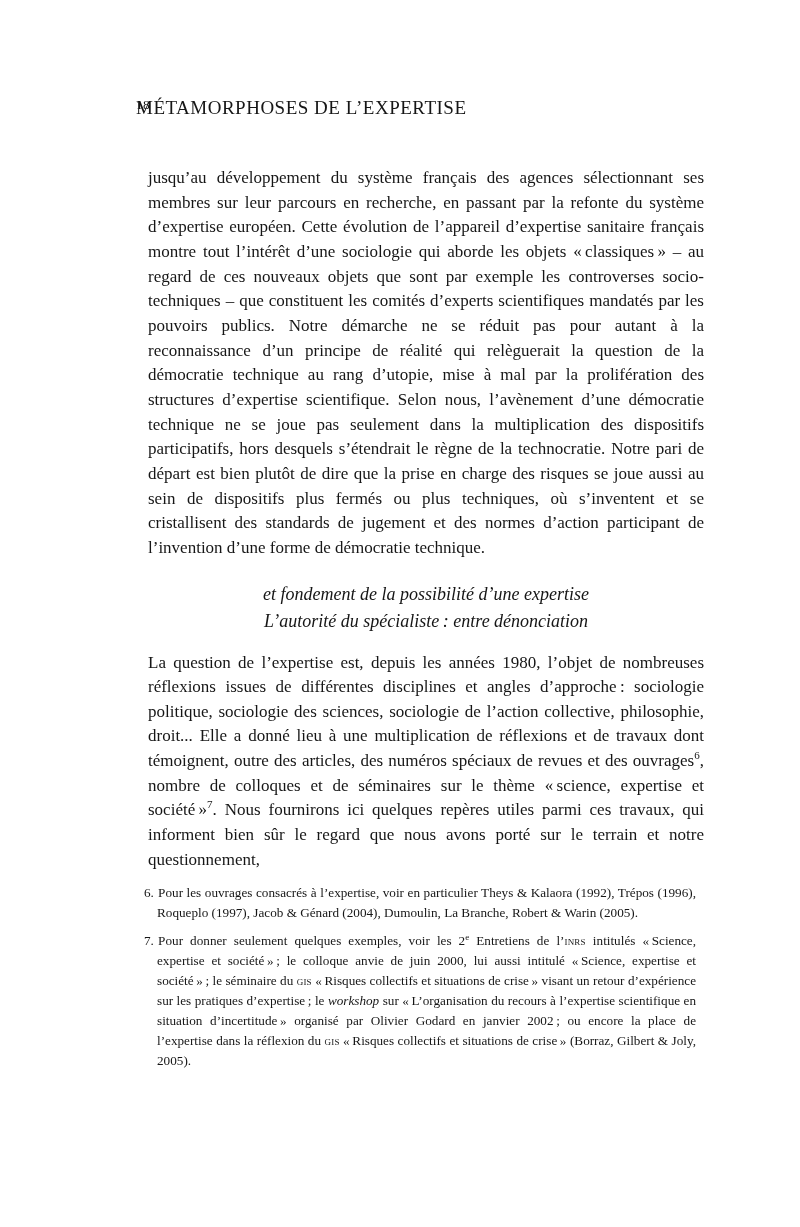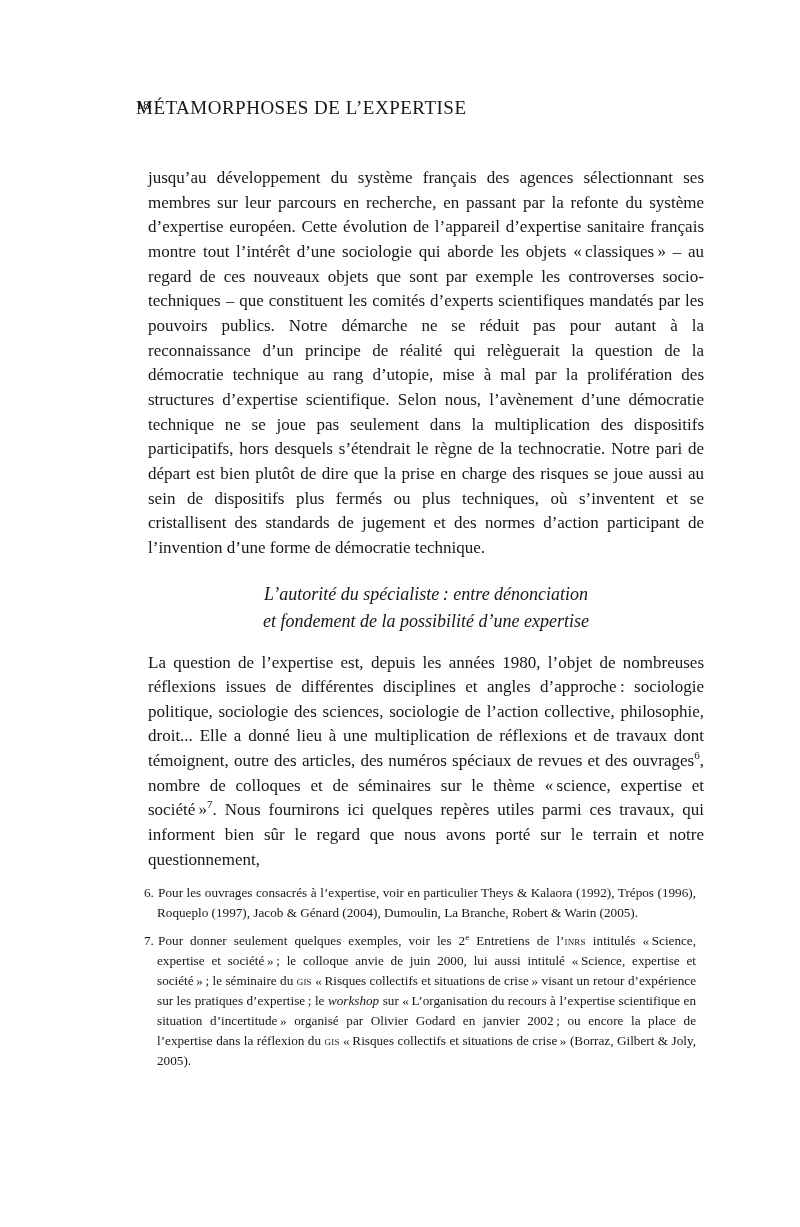--- a/index.html
+++ b/index.html
@@ -74,22 +74,22 @@
   <header class="running-head">
     <span class="pagenum">18</span>
     <span class="runtitle">MÉTAMORPHOSES DE L’EXPERTISE</span>
   </header>
 
   <main class="textcol">
 
     <p class="body-par"><span>jusqu’au développement du système français des agences sélectionnant ses membres sur leur parcours en recherche, en passant par la refonte du système d’expertise européen. Cette évolution de l’appareil d’expertise sanitaire français montre tout l’intérêt d’une sociologie qui aborde les objets « classiques » – au regard de ces nouveaux objets que sont par exemple les controverses socio-techniques – que constituent les comités d’experts scientifiques mandatés par les pouvoirs publics. Notre démarche ne se réduit pas pour autant à la reconnaissance d’un principe de réalité qui relèguerait la question de la démocratie technique au rang d’utopie, mise à mal par la prolifération des structures d’expertise scientifique. Selon nous, l’avènement d’une démocratie technique ne se joue pas seulement dans la multiplication des dispositifs participatifs, hors desquels s’étendrait le règne de la technocratie. Notre pari de départ est bien plutôt de dire que la prise en charge des risques se joue aussi au sein de dispositifs plus fermés ou plus techniques, où s’inventent et se cristallisent des standards de jugement et des normes d’action participant de l’invention d’une forme de démocratie technique.</span></p>
 
     <h2 class="section-heading">
+      <span class="hl">et fondement de la possibilité d’une expertise</span>
       <span class="hl">L’autorité du spécialiste : entre dénonciation</span>
-      <span class="hl">et fondement de la possibilité d’une expertise</span>
     </h2>
 
     <p class="body-par"><span>La question de l’expertise est, depuis les années 1980, l’objet de nombreuses réflexions issues de différentes disciplines et angles d’approche : sociologie politique, sociologie des sciences, sociologie de l’action collective, philosophie, droit... Elle a donné lieu à une multiplication de réflexions et de travaux dont témoignent, outre des articles, des numéros spéciaux de revues et des ouvrages</span><sup>6</sup><span>, nombre de colloques et de séminaires sur le thème « science, expertise et société »</span><sup>7</sup><span>. Nous fournirons ici quelques repères utiles parmi ces travaux, qui informent bien sûr le regard que nous avons porté sur le terrain et notre questionnement,</span></p>
 
     <section class="footnotes">
       <p class="footnote">
         <span class="fn-num">6.</span><span><span>Pour les ouvrages consacrés à l’expertise, voir en particulier Theys &amp; Kalaora (1992), Trépos (1996), Roqueplo (1997), Jacob &amp; Génard (2004), Dumoulin, La Branche, Robert &amp; Warin (2005).</span></span>
       </p>
       <p class="footnote">
         <span class="fn-num">7.</span><span><span>Pour donner seulement quelques exemples, voir les 2</span><sup>e</sup><span> Entretiens de l’</span><span class="seg-sc">INRS</span><span> intitulés « Science, expertise et société » ; le colloque anvie de juin 2000, lui aussi intitulé « Science, expertise et société » ; le séminaire du </span><span class="seg-sc">GIS</span><span> « Risques collectifs et situations de crise » visant un retour d’expérience sur les pratiques d’expertise ; le </span><span class="seg-i">workshop</span><span> sur « L’organisation du recours à l’expertise scientifique en situation d’incertitude » organisé par Olivier Godard en janvier 2002 ; ou encore la place de l’expertise dans la réflexion du </span><span class="seg-sc">GIS</span><span> « Risques collectifs et situations de crise » (Borraz, Gilbert &amp; Joly, 2005).</span></span>

